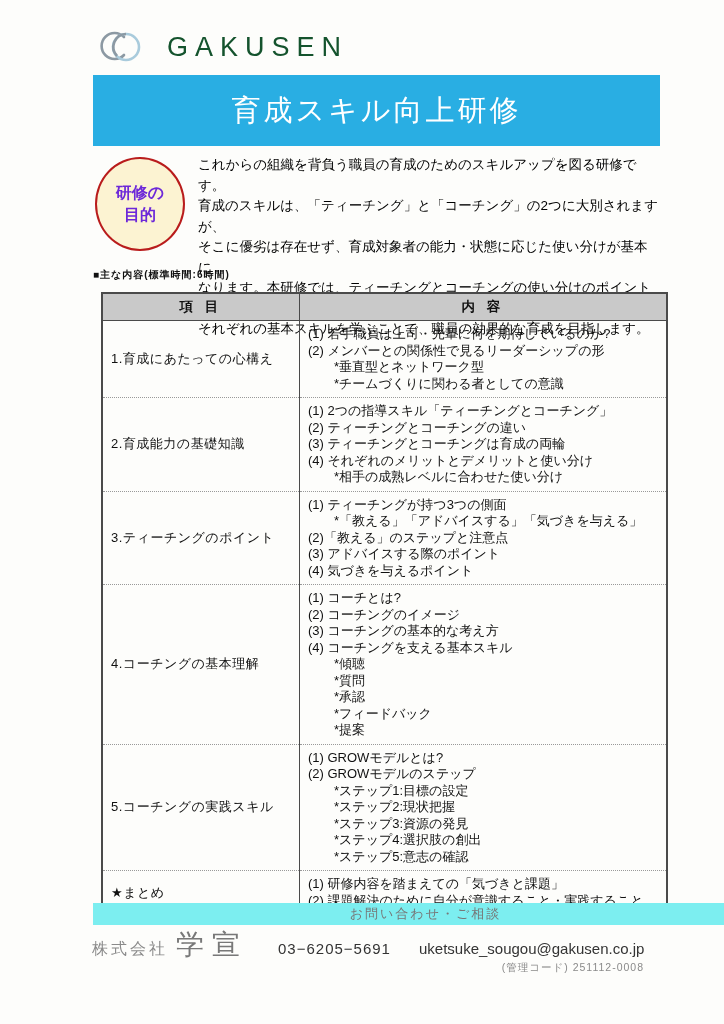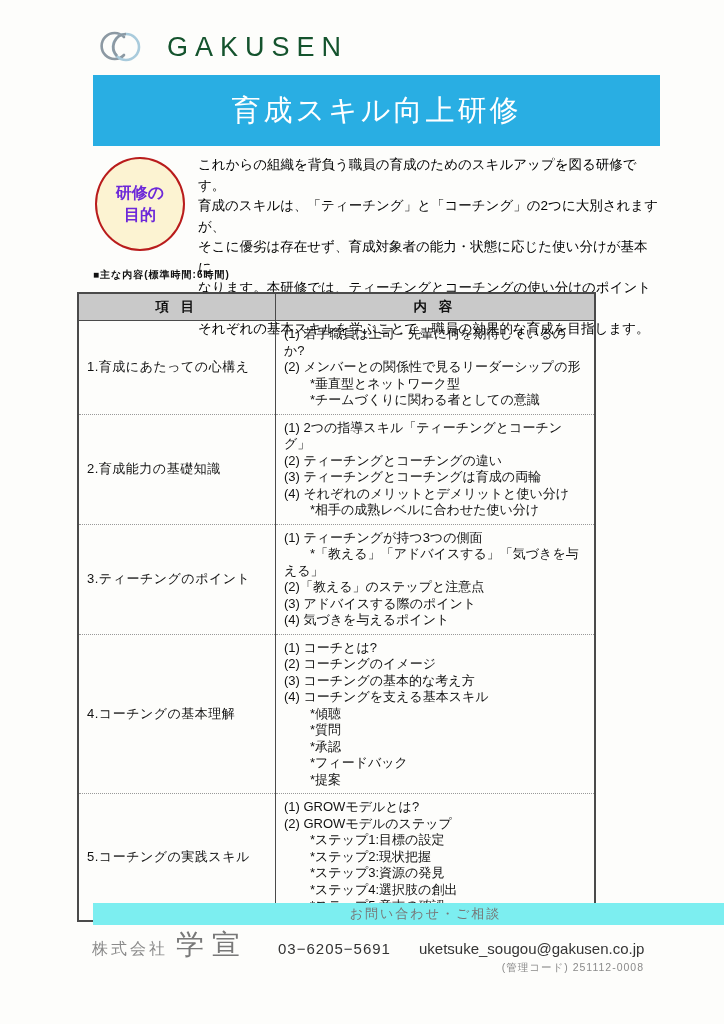--- a/index.html
+++ b/index.html
@@ -30,21 +30,21 @@
     text-align:center;font-size:16px;font-weight:bold;color:#6d28d9;
     line-height:1.4;white-space:pre-line;margin-top:5px;}
   .purpose p{margin:3px 0 0 13px;font-size:13.5px;line-height:20.5px;
     white-space:pre-line;color:#000000;}
 
   
   .section-heading{position:absolute;left:93px;top:268px;margin:0;
     font-size:10px;font-weight:bold;color:#111;letter-spacing:1px;}
 
   
-  table.contents{position:absolute;left:77px;top:292px;width:519px;
+  table.contents{position:absolute;left:101px;top:292px;width:567px;
     border-collapse:collapse;font-size:13px;color:#111;
     border:2px solid #4a4a4a;table-layout:fixed;}
   table.contents th{
     background:#C9C9C9;border:1px solid #4a4a4a;
     font-weight:bold;font-size:13.5px;padding:4px 0;letter-spacing:4px;}
   table.contents th.col-item{width:196px;}
   table.contents td{
     border-top:1px dotted #999;
     padding:5px 8px;vertical-align:middle;}
   table.contents tbody tr:first-child td{border-top:1px solid #4a4a4a;}
@@ -144,20 +144,25 @@
       <tr>
         <td class="item">5.コーチングの実践スキル</td>
         <td class="content">(1) GROWモデルとは?
 (2) GROWモデルのステップ
 　　*ステップ1:目標の設定
 　　*ステップ2:現状把握
 　　*ステップ3:資源の発見
 　　*ステップ4:選択肢の創出
 　　*ステップ5:意志の確認</td>
       </tr>
+      <tr>
+        <td class="item">★まとめ</td>
+        <td class="content">(1) 研修内容を踏まえての「気づきと課題」
+(2) 課題解決のために自分が意識すること・実践すること</td>
+      </tr>
     </tbody>
   </table>
 
   <footer>
     <div class="contact-bar">お問い合わせ・ご相談</div>
     <div class="company-line">
       <span class="company-prefix">株式会社</span>
       <span class="company-name">学宣</span>
       <span class="phone">03−6205−5691</span>
       <span class="email">uketsuke_sougou@gakusen.co.jp</span>

